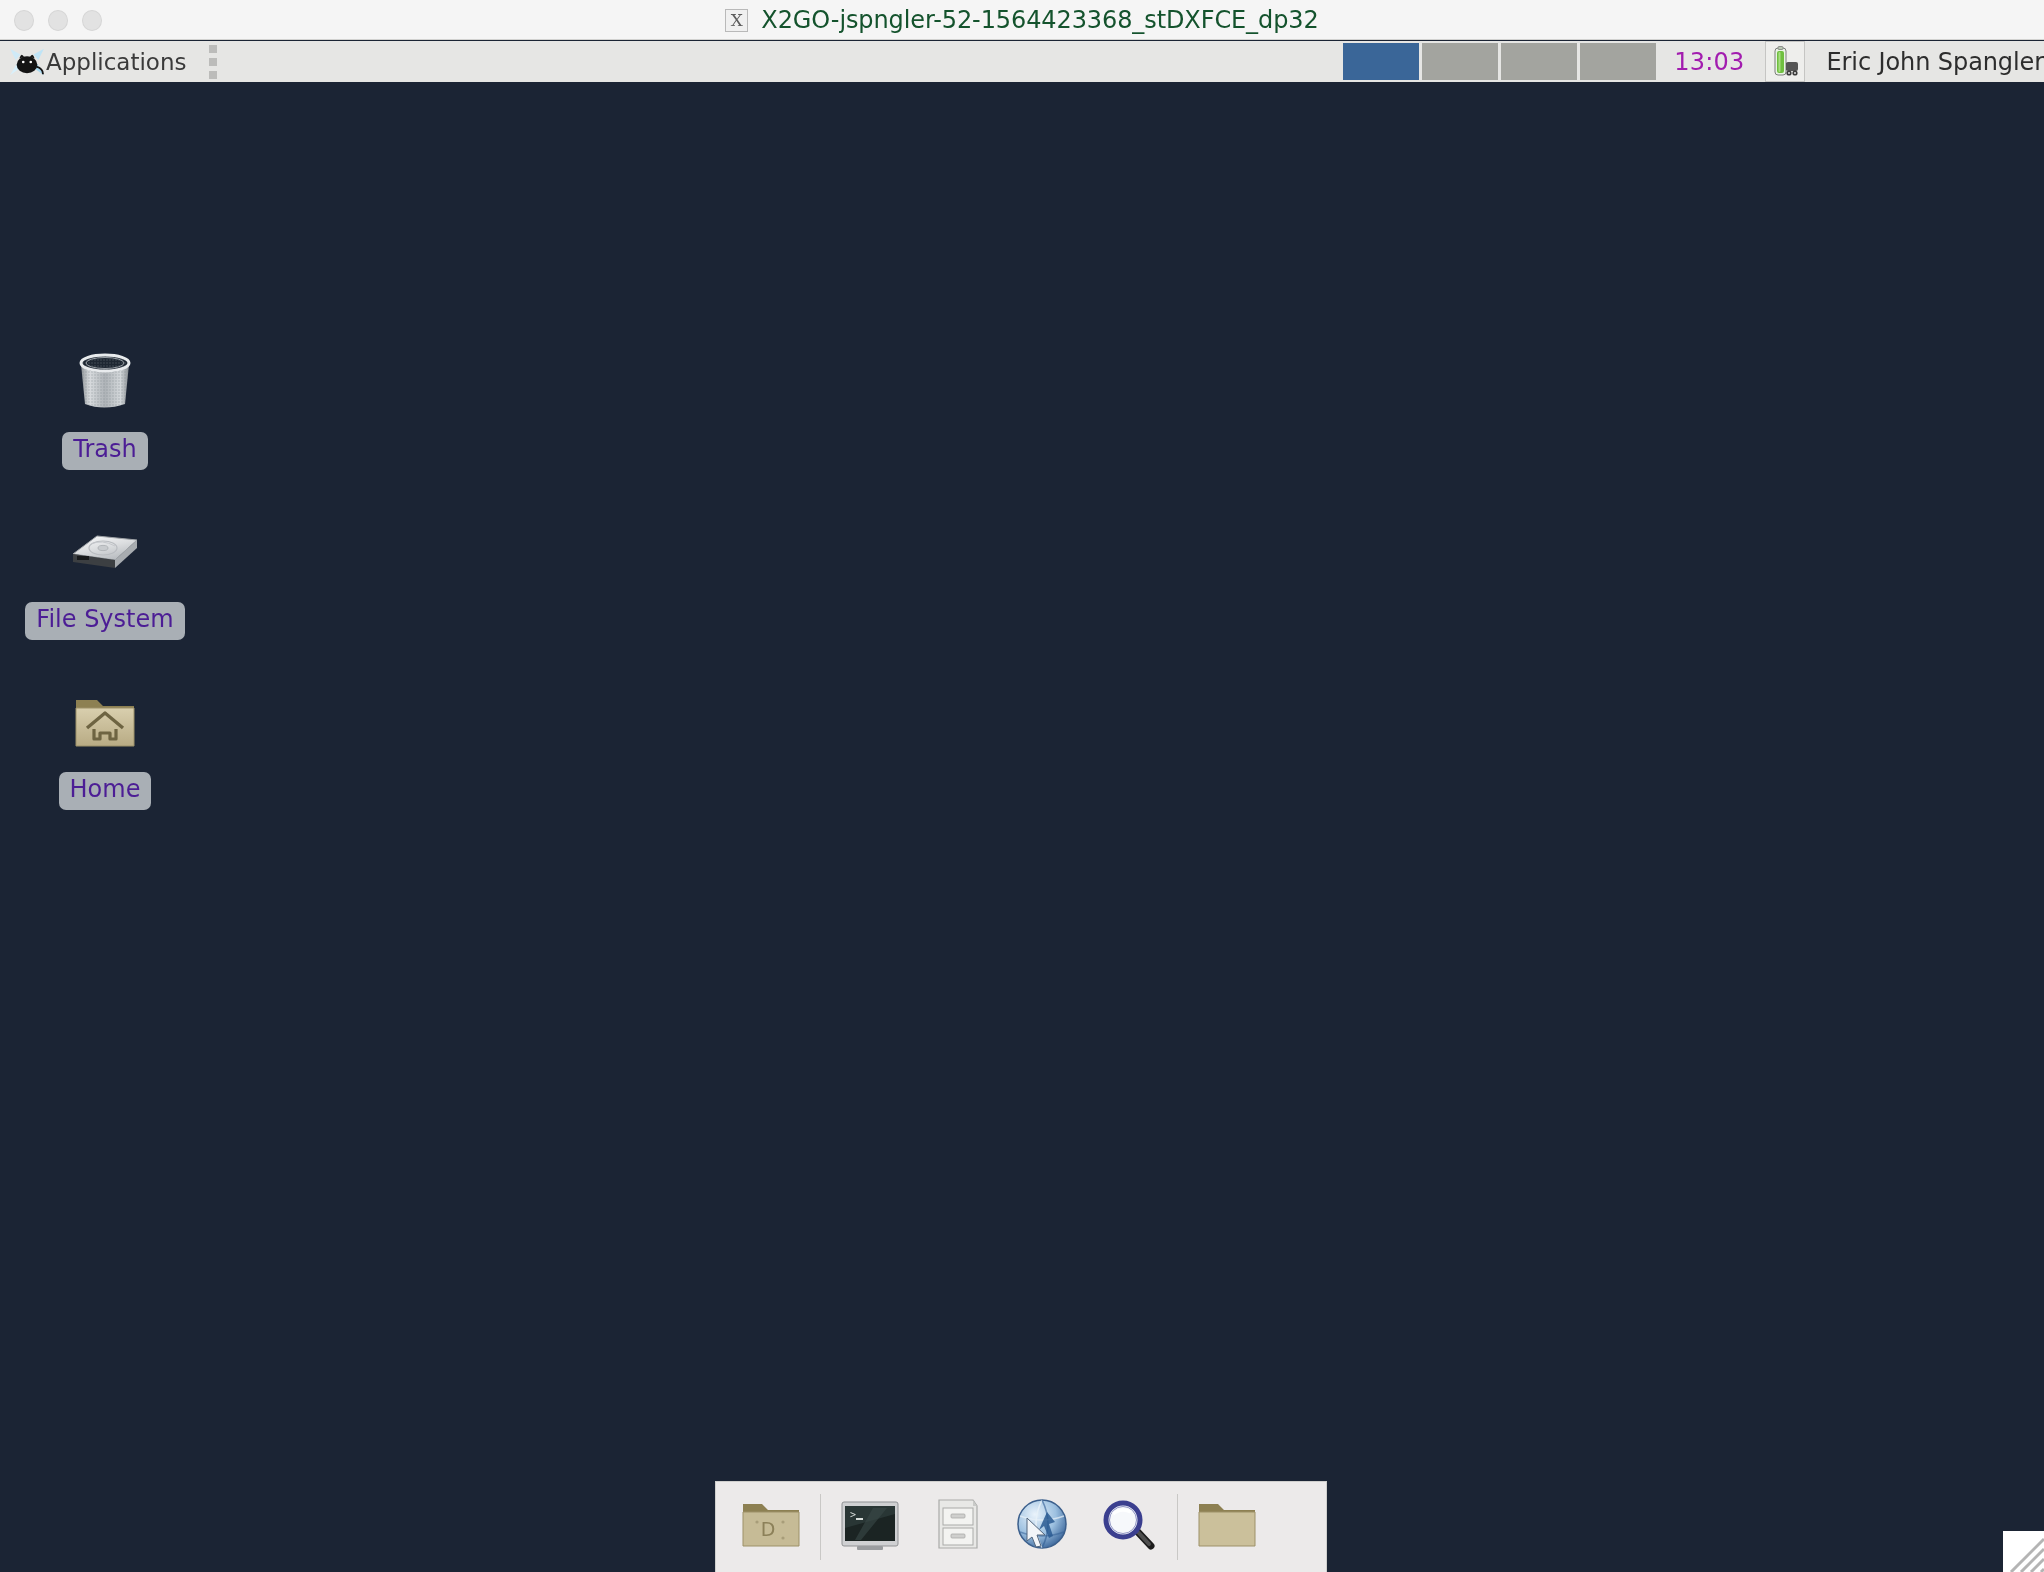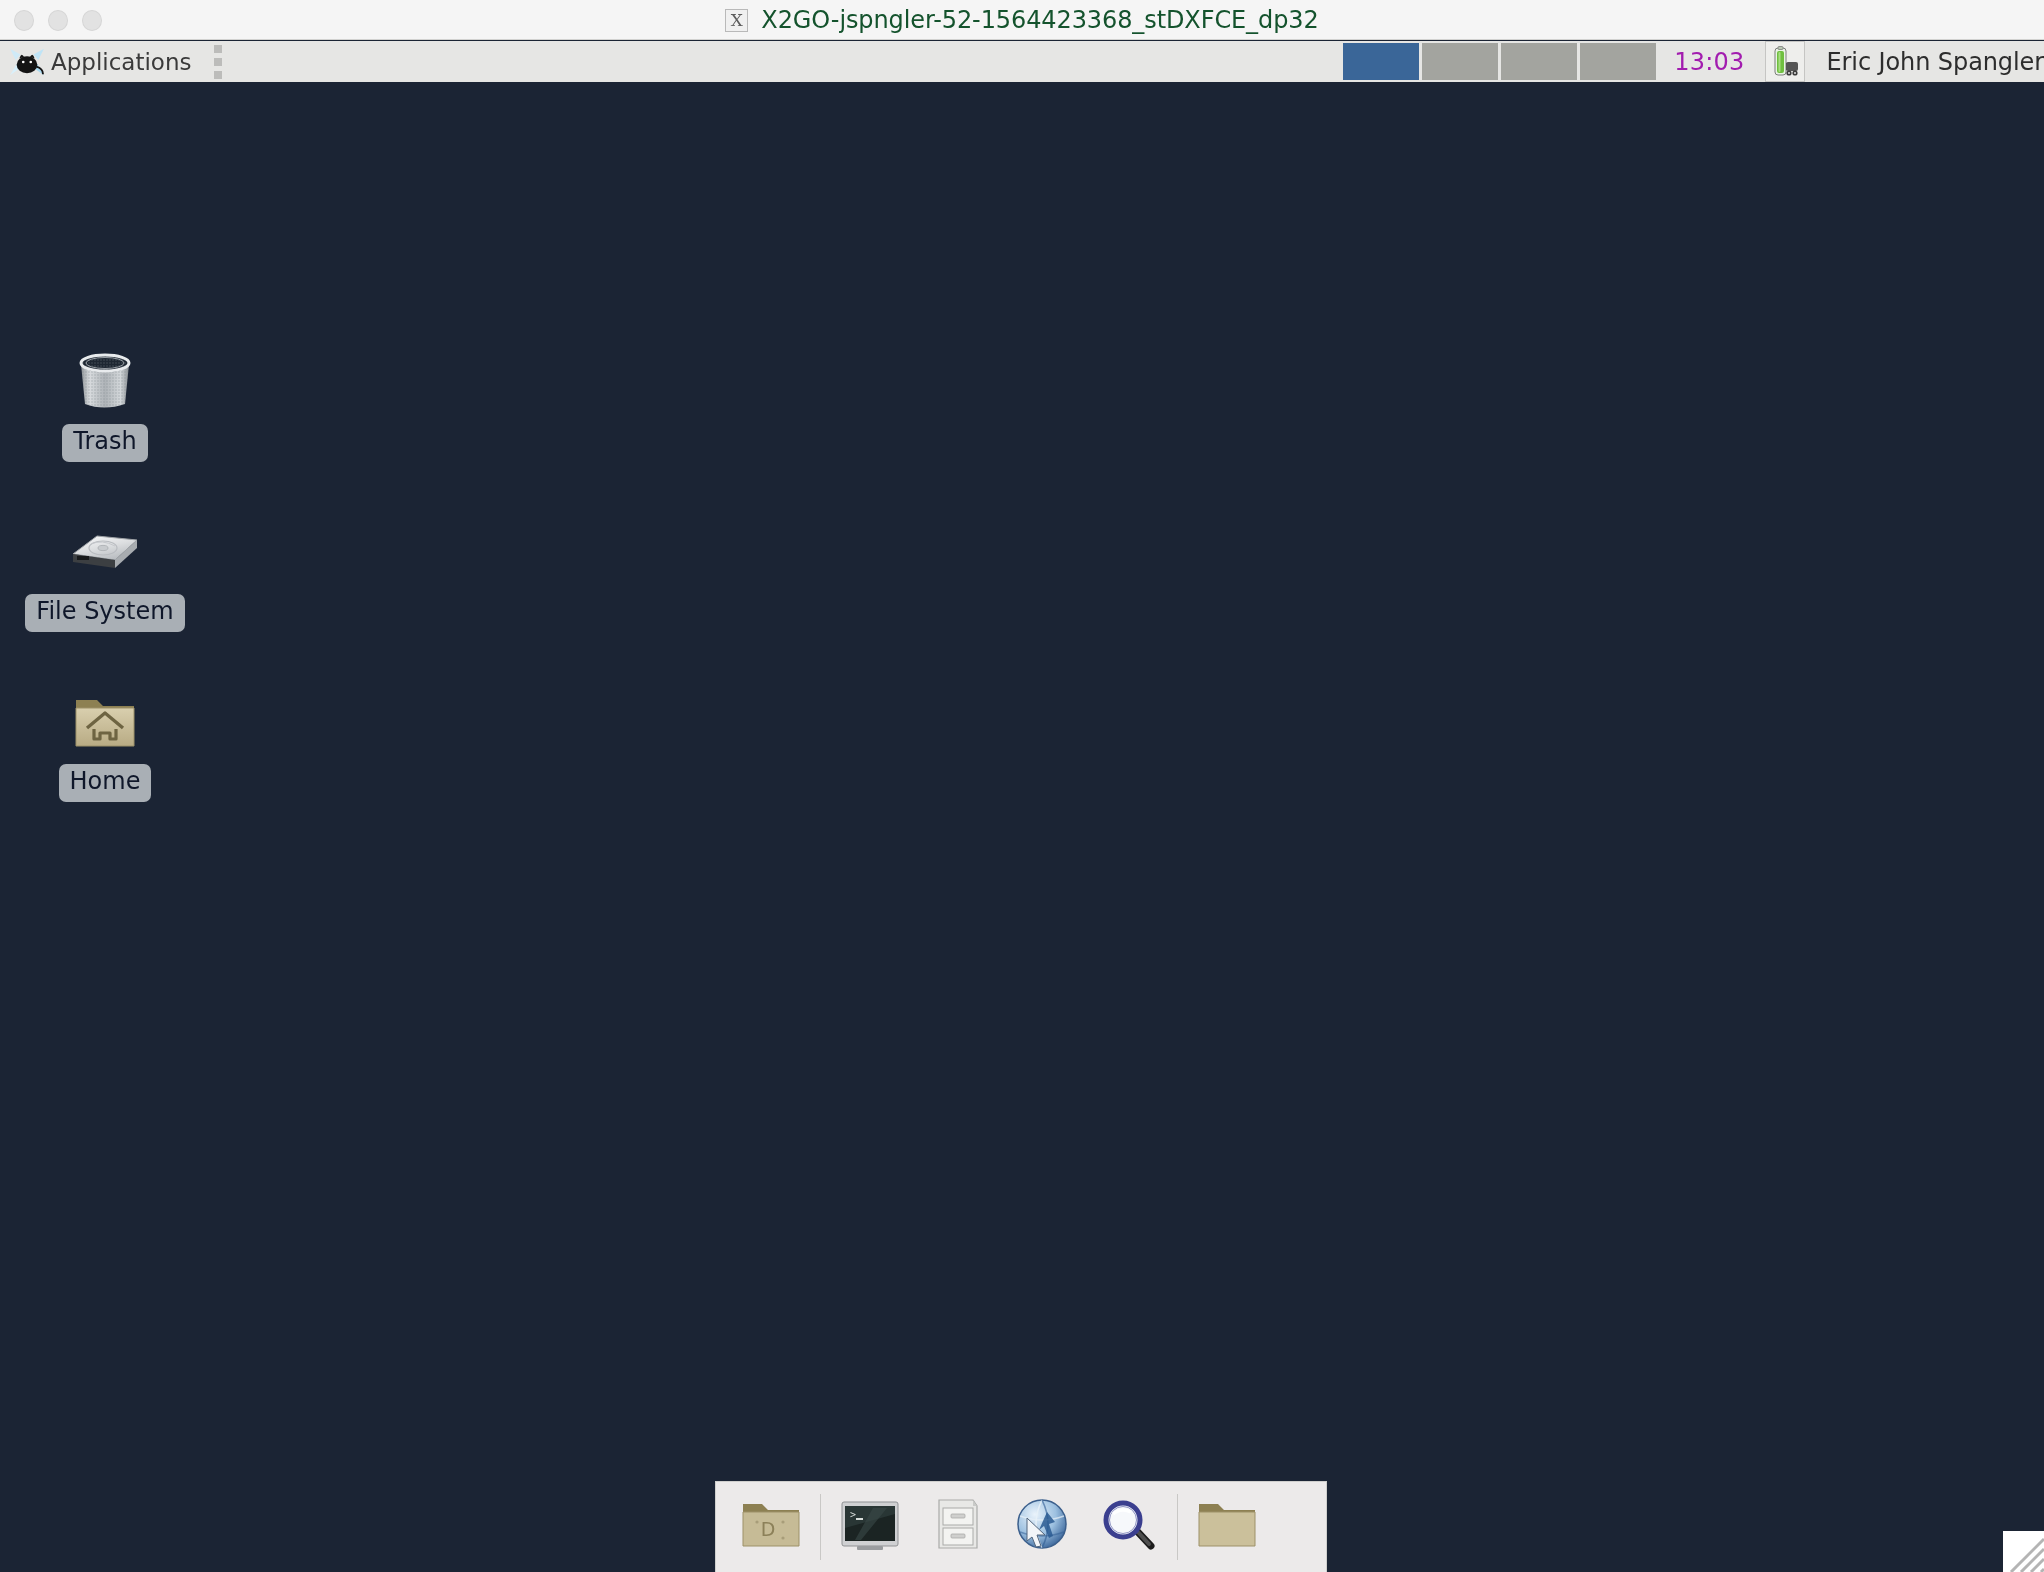--- a/index.html
+++ b/index.html
@@ -77,21 +77,20 @@
     width: 2044px;
     height: 41px;
     background: #e6e6e4;
     display: flex;
     align-items: center;
   }
 
   .appmenu {
     display: flex;
     align-items: center;
-    gap: 5px;
     height: 41px;
     padding-left: 8px;
     cursor: default;
   }
   .xfce-mouse { width: 38px; height: 32px; display:block; }
   .appmenu-label {
     font-size: 23px;
     color: #3a3a3a;
     white-space: nowrap;
   }
@@ -154,25 +153,26 @@
     display: flex;
     flex-direction: column;
     align-items: center;
     cursor: default;
   }
   .desktop-icon .glyph {
     width: 84px; height: 84px;
     display: flex; align-items: center; justify-content: center;
   }
   .desktop-icon .label {
+    margin-top: 8px;
     background: #a9afb5;
     border-radius: 7px;
     padding: 4px 11px 6px 11px;
     font-size: 24px;
-    color: #0f172a;
+    color: #4c1d95;
     white-space: nowrap;
     line-height: 1.15;
   }
 
   #icon-trash      { left: 25px;  top: 340px; }
   #icon-filesystem { left: 25px;  top: 510px; }
   #icon-home       { left: 25px;  top: 680px; justify-content: center; }
 
   
   .dock {

